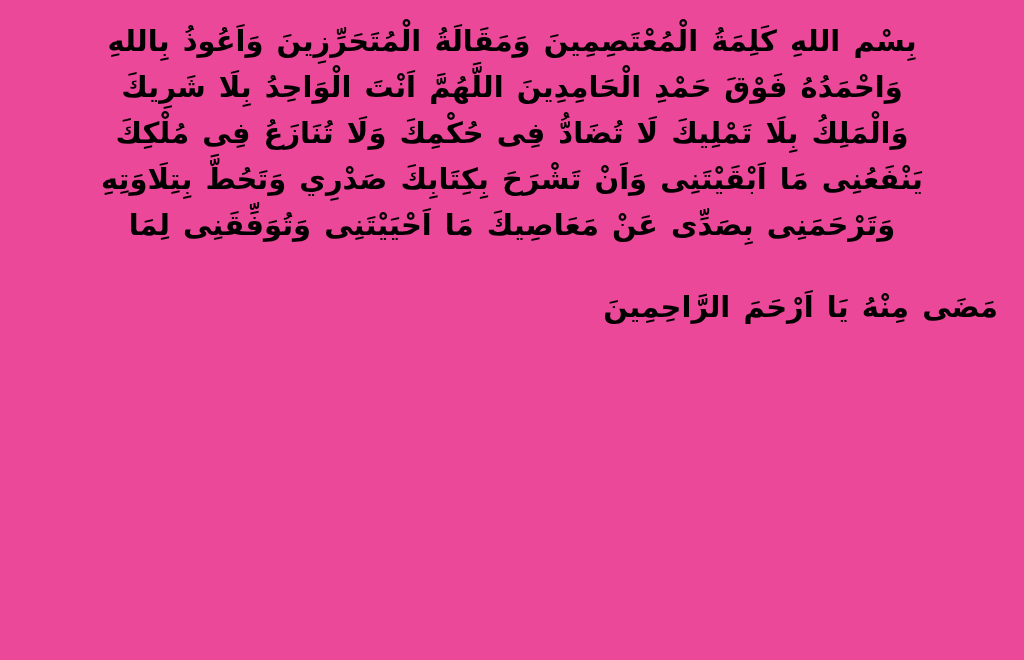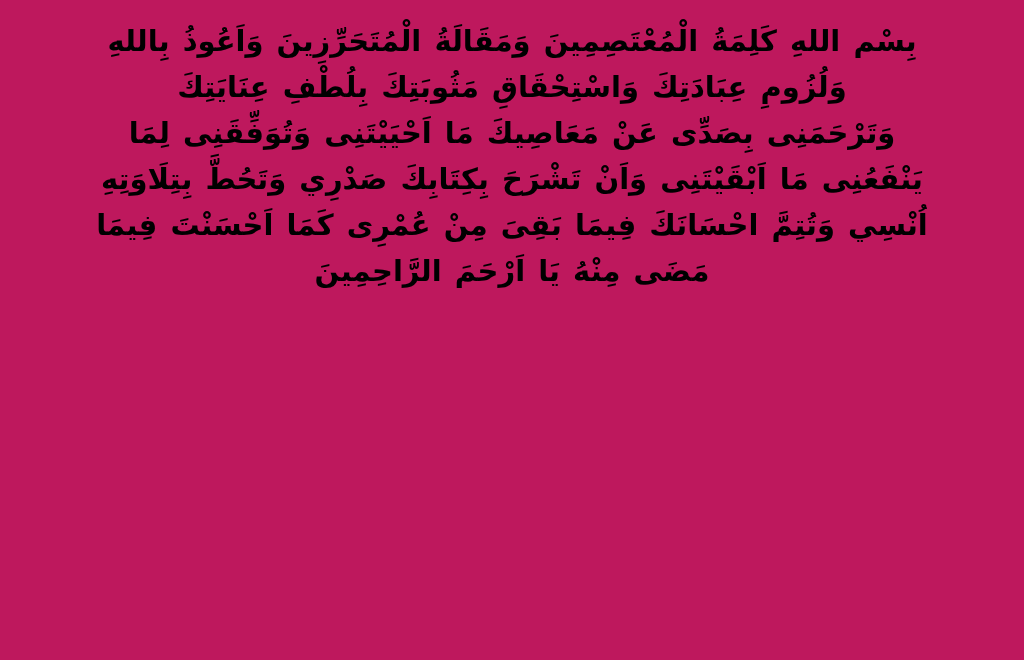--- a/index.html
+++ b/index.html
@@ -11,21 +11,21 @@
     width: 1024px;
     height: 660px;
     overflow: hidden;
     font-family: "DejaVu Sans", sans-serif;
   }
   .page {
     width: 1024px;
     height: 660px;
     box-sizing: border-box;
     padding: 18px 26px 10px 26px;
-    background: #be185d;
+    background: #ec4899;
     display: flex;
     flex-direction: column;
     justify-content: flex-start;
   }
   .arabic-block {
     direction: rtl;
     unicode-bidi: bidi-override;
     text-align: center;
     color: #000000;
     font-family: "DejaVu Sans", sans-serif;
@@ -40,28 +40,29 @@
     white-space: nowrap;
     text-align: center;
     font-weight: 700;
     color: #000000;
   }
   .line.justified {
     
     text-align: center;
   }
   .line.last {
-    text-align: center;
+    text-align: right;
+    margin-top: 36px;
   }
 </style>
 </head>
 <body>
 
 <div class="page">
   <div class="arabic-block">
     <span class="line justified">بِسْم اللهِ كَلِمَةُ الْمُعْتَصِمِينَ وَمَقَالَةُ الْمُتَحَرِّزِينَ وَاَعُوذُ بِاللهِ</span>
-    <span class="line justified">وَلُزُومِ عِبَادَتِكَ وَاسْتِحْقَاقِ مَثُوبَتِكَ بِلُطْفِ عِنَايَتِكَ</span>
+    <span class="line justified">وَاحْمَدُهُ فَوْقَ حَمْدِ الْحَامِدِينَ اللَّهُمَّ اَنْتَ الْوَاحِدُ بِلَا شَرِيكَ</span>
+    <span class="line justified">وَالْمَلِكُ بِلَا تَمْلِيكَ لَا تُضَادُّ فِى حُكْمِكَ وَلَا تُنَازَعُ فِى مُلْكِكَ</span>
+    <span class="line justified">يَنْفَعُنِى مَا اَبْقَيْتَنِى وَاَنْ تَشْرَحَ بِكِتَابِكَ صَدْرِي وَتَحُطَّ بِتِلَاوَتِهِ</span>
     <span class="line justified">وَتَرْحَمَنِى بِصَدِّى عَنْ مَعَاصِيكَ مَا اَحْيَيْتَنِى وَتُوَفِّقَنِى لِمَا</span>
-    <span class="line justified">يَنْفَعُنِى مَا اَبْقَيْتَنِى وَاَنْ تَشْرَحَ بِكِتَابِكَ صَدْرِي وَتَحُطَّ بِتِلَاوَتِهِ</span>
-    <span class="line justified">اُنْسِي وَتُتِمَّ احْسَانَكَ فِيمَا بَقِىَ مِنْ عُمْرِى كَمَا اَحْسَنْتَ فِيمَا</span>
     <span class="line last">مَضَى مِنْهُ يَا اَرْحَمَ الرَّاحِمِينَ</span>
   </div>
 </div>
 
 </body></html>

